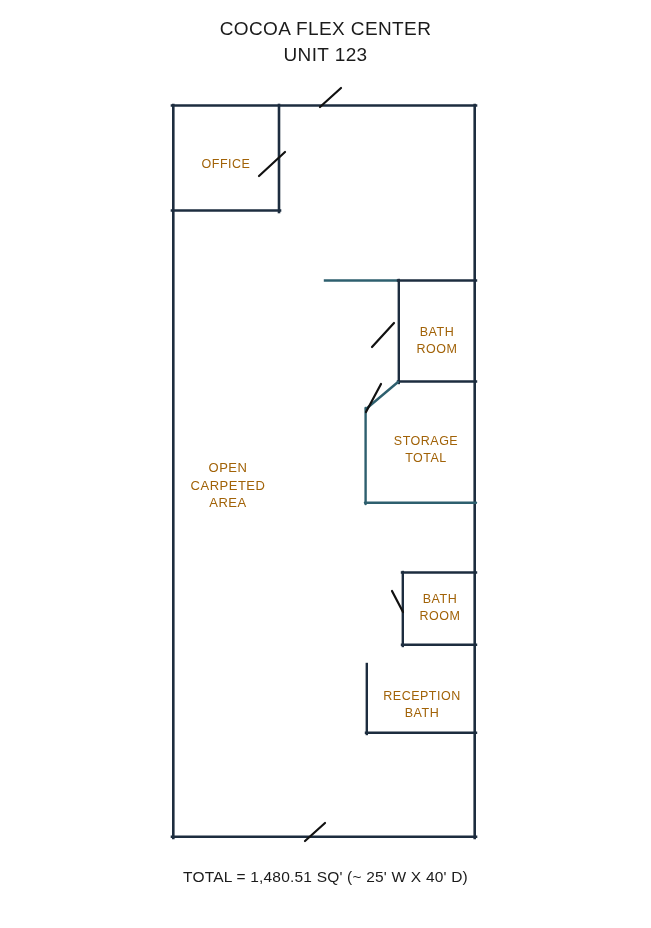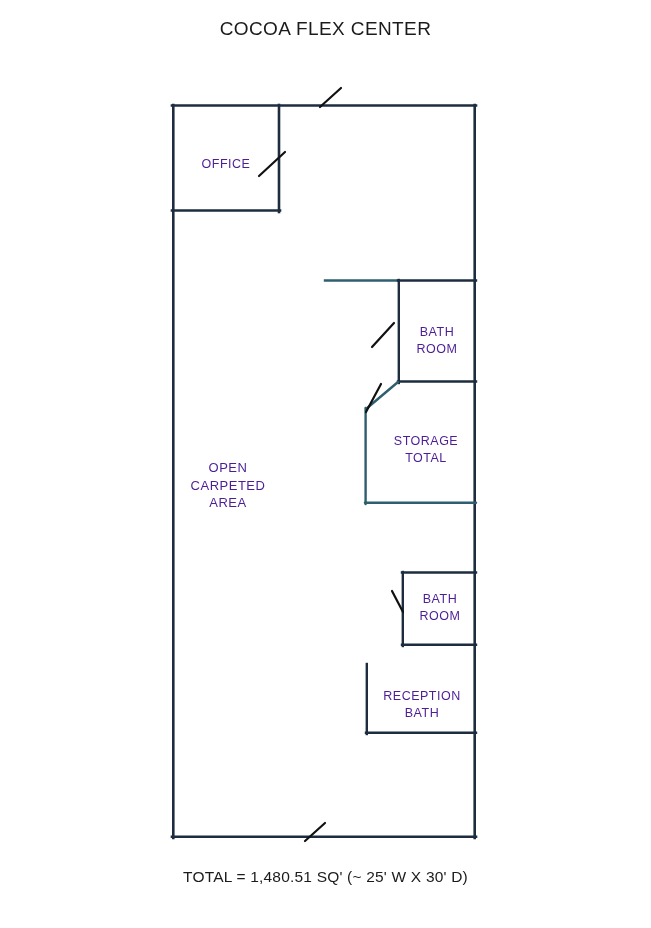--- a/index.html
+++ b/index.html
@@ -26,21 +26,21 @@
   }
 
   .plan-svg{position:absolute;left:0;top:0;width:651px;height:928px;}
 
   .room-label{
     position:absolute;
     text-align:center;
     font-size:12.5px;
     line-height:1.35;
     letter-spacing:0.5px;
-    color:#4c1d95;
+    color:#a16207;
     white-space:pre-line;
     pointer-events:none;
   }
   .label-office{left:176px;top:156px;width:100px;}
   .label-open{left:172px;top:459px;width:112px;font-size:13px;}
   .label-bath1{left:400px;top:324px;width:74px;}
   .label-storage{left:380px;top:433px;width:92px;}
   .label-bath2{left:404px;top:591px;width:72px;}
   .label-reception{left:370px;top:688px;width:104px;}
 
@@ -54,20 +54,21 @@
     color:#1b1b1b;
   }
 </style>
 </head>
 <body>
 
 <div id="page">
 
   <div class="title-block">
     <div class="title-line">COCOA FLEX CENTER</div>
+    <div class="title-line">UNIT 123</div>
   </div>
 
   <svg class="plan-svg" viewBox="0 0 651 928">
 
     <g stroke="#1d2d3f" stroke-width="2.6" fill="none" stroke-linecap="square">
 
       <line x1="172" y1="105.5" x2="476" y2="105.5"></line>
 
       <line x1="474.7" y1="105" x2="474.7" y2="838"></line>
 
@@ -134,16 +135,16 @@
   <div class="room-label label-bath1">BATH
 ROOM</div>
   <div class="room-label label-storage">STORAGE
 TOTAL</div>
   <div class="room-label label-bath2">BATH
 ROOM</div>
   <div class="room-label label-reception">RECEPTION
 BATH</div>
 
   <div class="total-block">
-    <span class="total-text">TOTAL = 1,480.51 SQ' (~ 25' W X 30' D)</span>
+    <span class="total-text">TOTAL = 1,480.51 SQ' (~ 25' W X 40' D)</span>
   </div>
 
 </div>
 
 </body></html>

